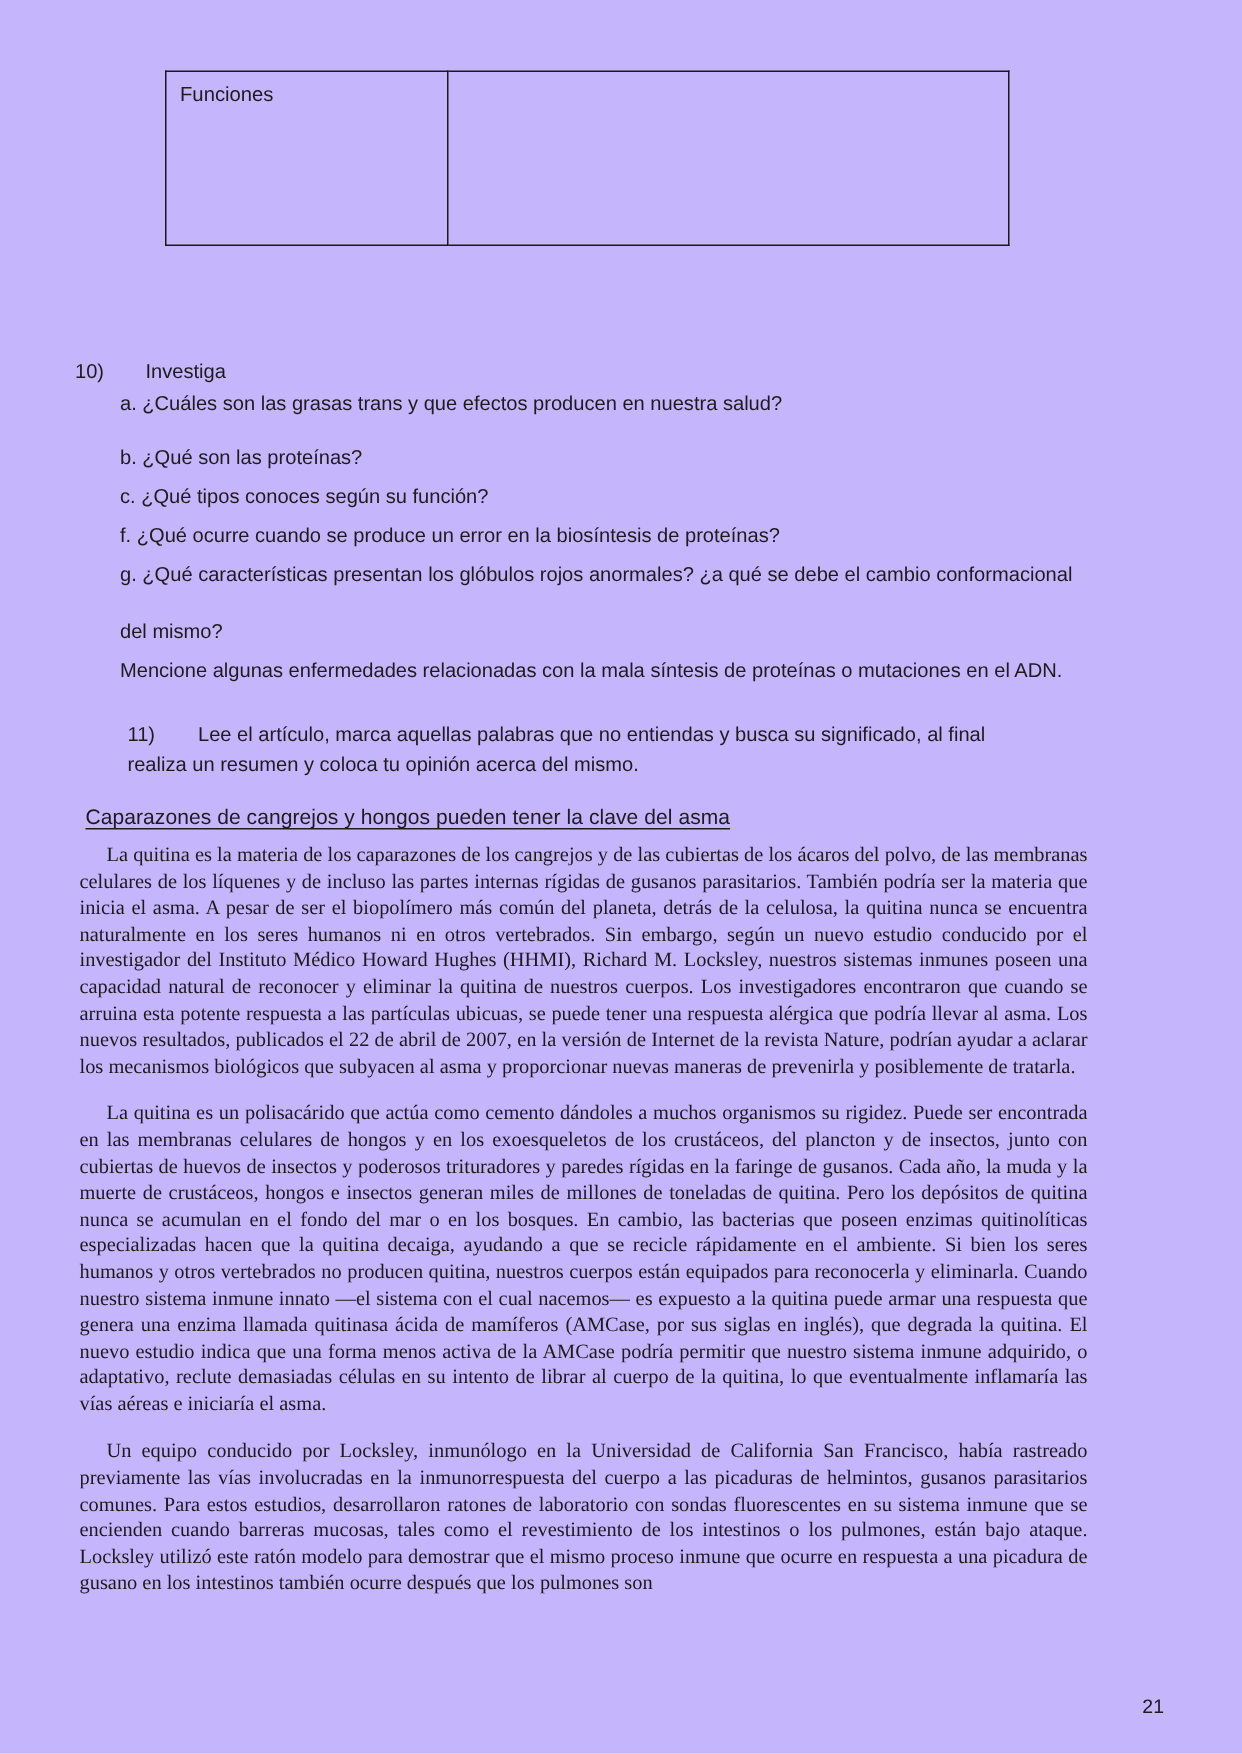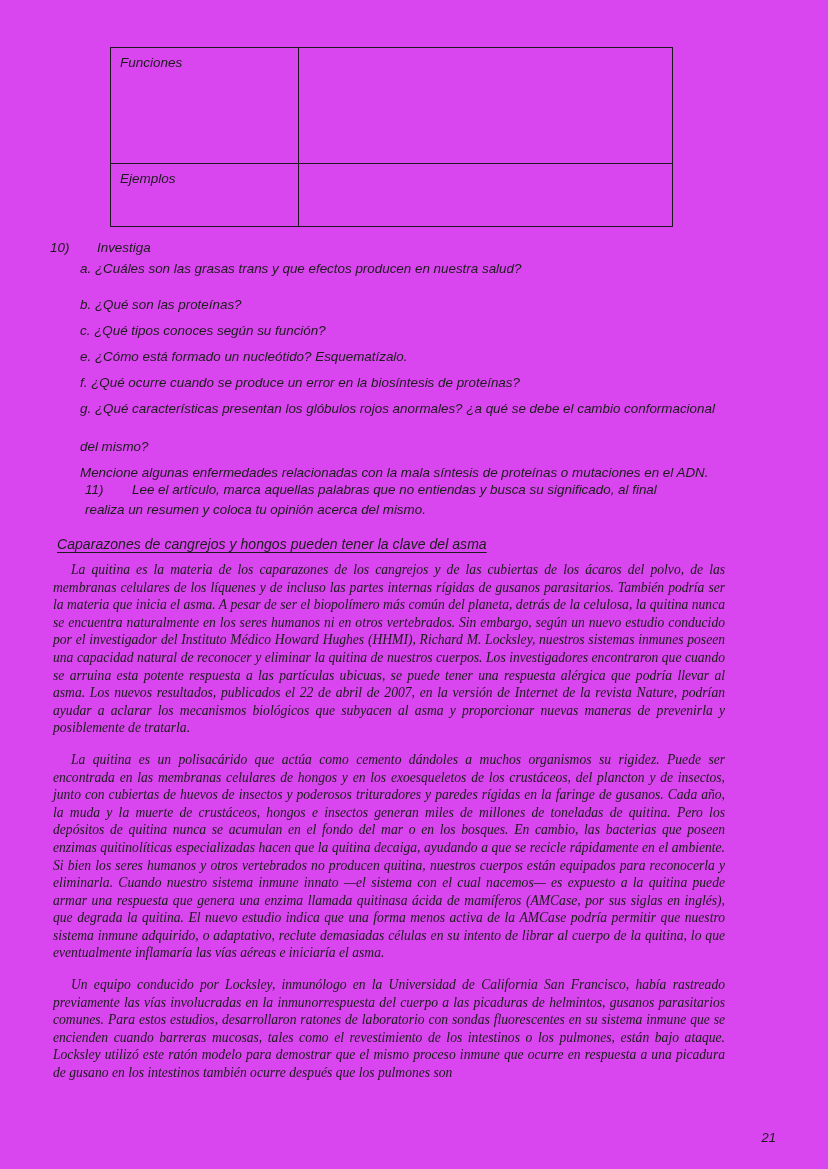--- a/index.html
+++ b/index.html
@@ -15,22 +15,21 @@
     color: #1c1c1c;
     overflow: hidden;
   }
 
   .page {
     position: absolute;
     left: 0;
     top: 0;
     width: 828px;
     height: 1169px;
-    background: #d946ef;
-    font-style: italic;
+    background: #c4b5fd;
   }
 
   
   .worksheet-table {
     position: absolute;
     left: 110px;
     top: 47px;
     width: 542px;
     border-collapse: collapse;
     table-layout: fixed;
@@ -142,36 +141,31 @@
 <body>
 
 <div class="page">
 
   <table class="worksheet-table">
     <tbody>
       <tr class="row-funciones">
         <td class="label-cell">Funciones</td>
         <td class="blank-cell"></td>
       </tr>
-      <tr class="row-ejemplos">
-        <td class="label-cell">Ejemplos</td>
-        <td class="blank-cell"></td>
-      </tr>
     </tbody>
   </table>
 
   <div class="num-item item-10">
     <span class="marker">10)</span><span>Investiga</span>
   </div>
 
   <div class="sublist">
     <div class="sub gap-after">a. ¿Cuáles son las grasas trans y que efectos producen en nuestra salud?</div>
     <div class="sub">b. ¿Qué son las proteínas?</div>
     <div class="sub">c. ¿Qué tipos conoces según su función?</div>
-    <div class="sub">e. ¿Cómo está formado un nucleótido? Esquematízalo.</div>
     <div class="sub">f. ¿Qué ocurre cuando se produce un error en la biosíntesis de proteínas?</div>
     <div class="sub tight">g. ¿Qué características presentan los glóbulos rojos anormales? ¿a qué se debe el cambio conformacional</div>
     <div class="cont">del mismo?</div>
     <div class="closing">Mencione algunas enfermedades relacionadas con la mala síntesis de proteínas o mutaciones en el ADN.</div>
   </div>
 
   <div class="num-item item-11">
     <span class="marker">11)</span><span>Lee el artículo, marca aquellas palabras que no entiendas y busca su significado, al final</span>
     <span class="line2">realiza un resumen y coloca tu opinión acerca del mismo.</span>
   </div>

